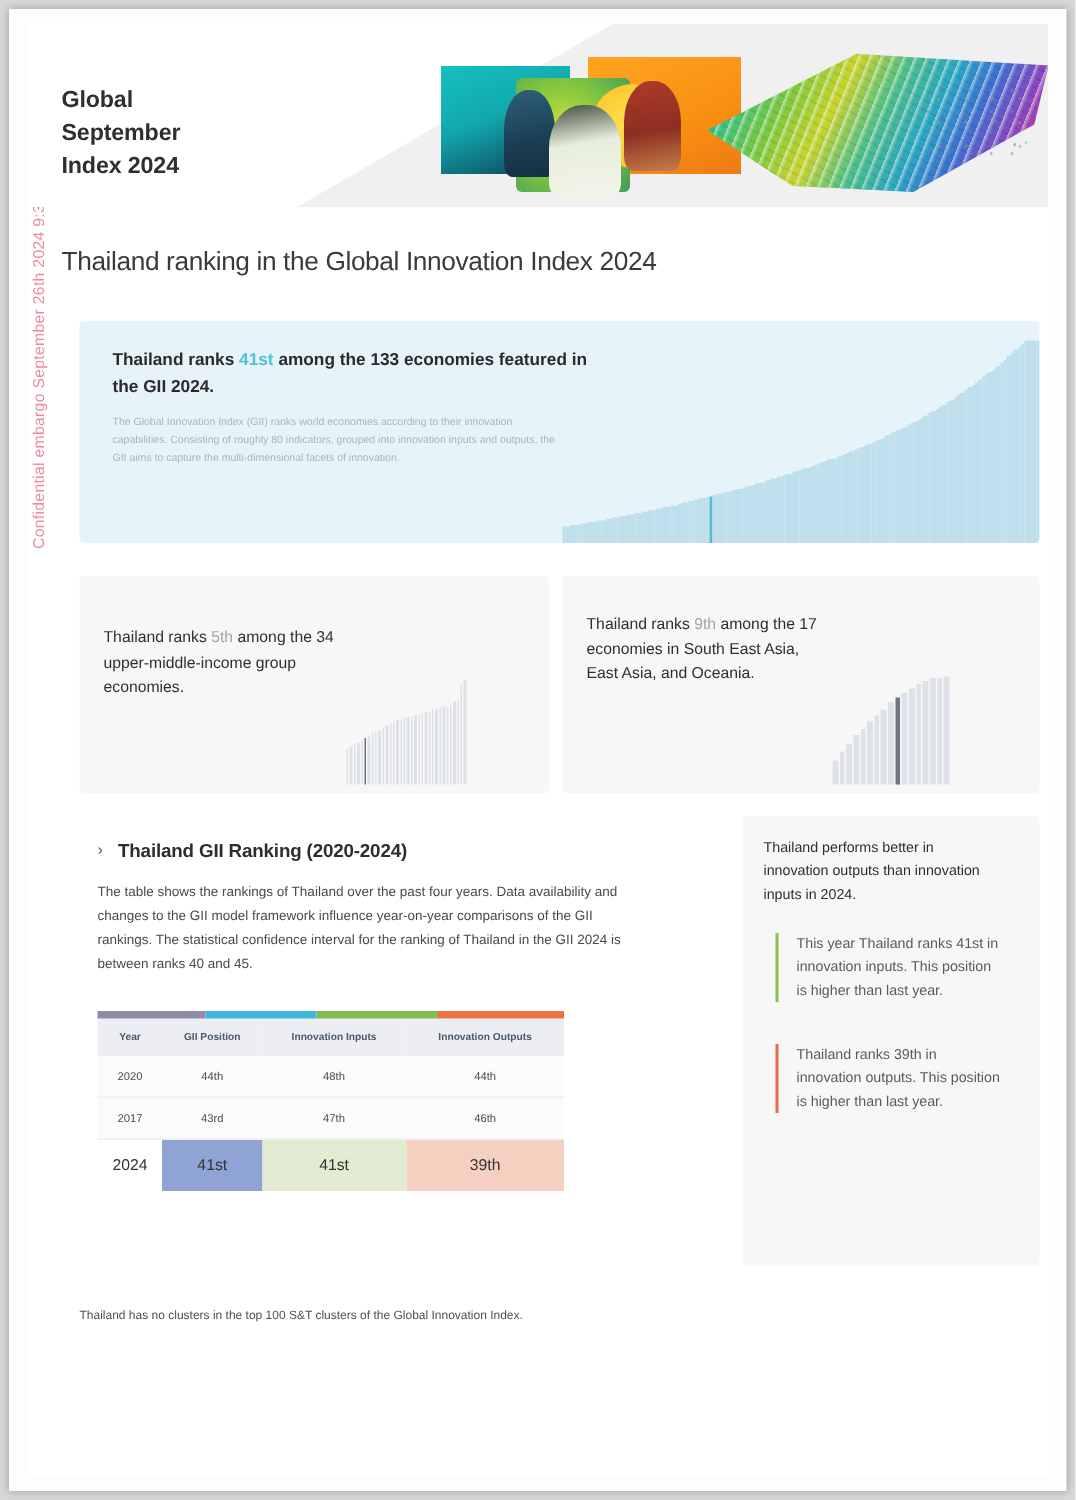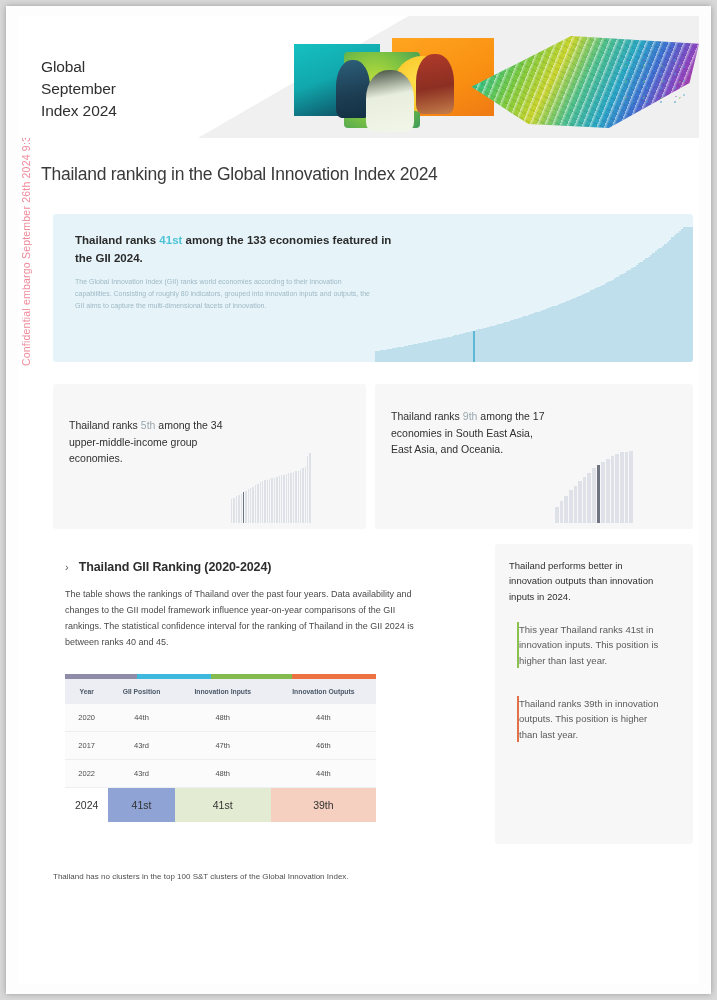--- a/index.html
+++ b/index.html
@@ -57,21 +57,21 @@
     position: absolute;
     left: 180px; top: 0;
     width: 501px; height: 122px;
     background: #f0f0f0;
     clip-path: polygon(42% 0, 100% 0, 100% 100%, 0 100%);
   }
   .header-title {
     position: absolute;
     left: 23px; top: 40px;
     font-size: 15.5px;
-    font-weight: normal;
+    font-weight: bold;
     line-height: 1.42;
     color: #2f2f2f;
     letter-spacing: -0.1px;
   }
 
   
   .banner { position: absolute; left: 268px; top: 10px; width: 413px; height: 105px; }
   .sw { position:absolute; }
   .sw-teal   { left: 8px;  top: 18px; width: 86px; height: 72px;
                background: linear-gradient(160deg,#16c0c0 0%,#11a8ad 45%,#0d3b52 100%); }
@@ -223,20 +223,21 @@
     position: absolute; left: 477px; top: 528px;
     width: 198px; height: 300px;
     background: #f7f7f8; border-radius: 3px;
   }
   .side-lead {
     position: absolute; left: 14px; top: 14px; width: 150px;
     font-size: 9.5px; line-height: 1.62; color: #2f2f2f;
   }
   .callout {
     position: absolute; left: 22px; width: 150px;
+    padding-left: 12px;
     font-size: 9.5px; line-height: 1.62; color: #5b5b5b;
   }
   .callout.green  { top: 78px;  border-left: 2px solid #8cc04f; }
   .callout.orange { top: 152px; border-left: 2px solid #e2714a; }
 
   
   .footnote {
     position: absolute; left: 35px; top: 856px;
     font-size: 8px; color: #4f4f4f;
   }
@@ -510,26 +511,20 @@
               <td>44th</td>
               <td>48th</td>
               <td>44th</td>
             </tr>
             <tr>
               <td>2017</td>
               <td>43rd</td>
               <td>47th</td>
               <td>46th</td>
             </tr>
-            <tr>
-              <td>2022</td>
-              <td>43rd</td>
-              <td>48th</td>
-              <td>44th</td>
-            </tr>
             <tr class="last">
               <td class="c-year">2024</td>
               <td class="c-gii">41st</td>
               <td class="c-in">41st</td>
               <td class="c-out">39th</td>
             </tr>
           </tbody>
       </table>
     </div>
 

